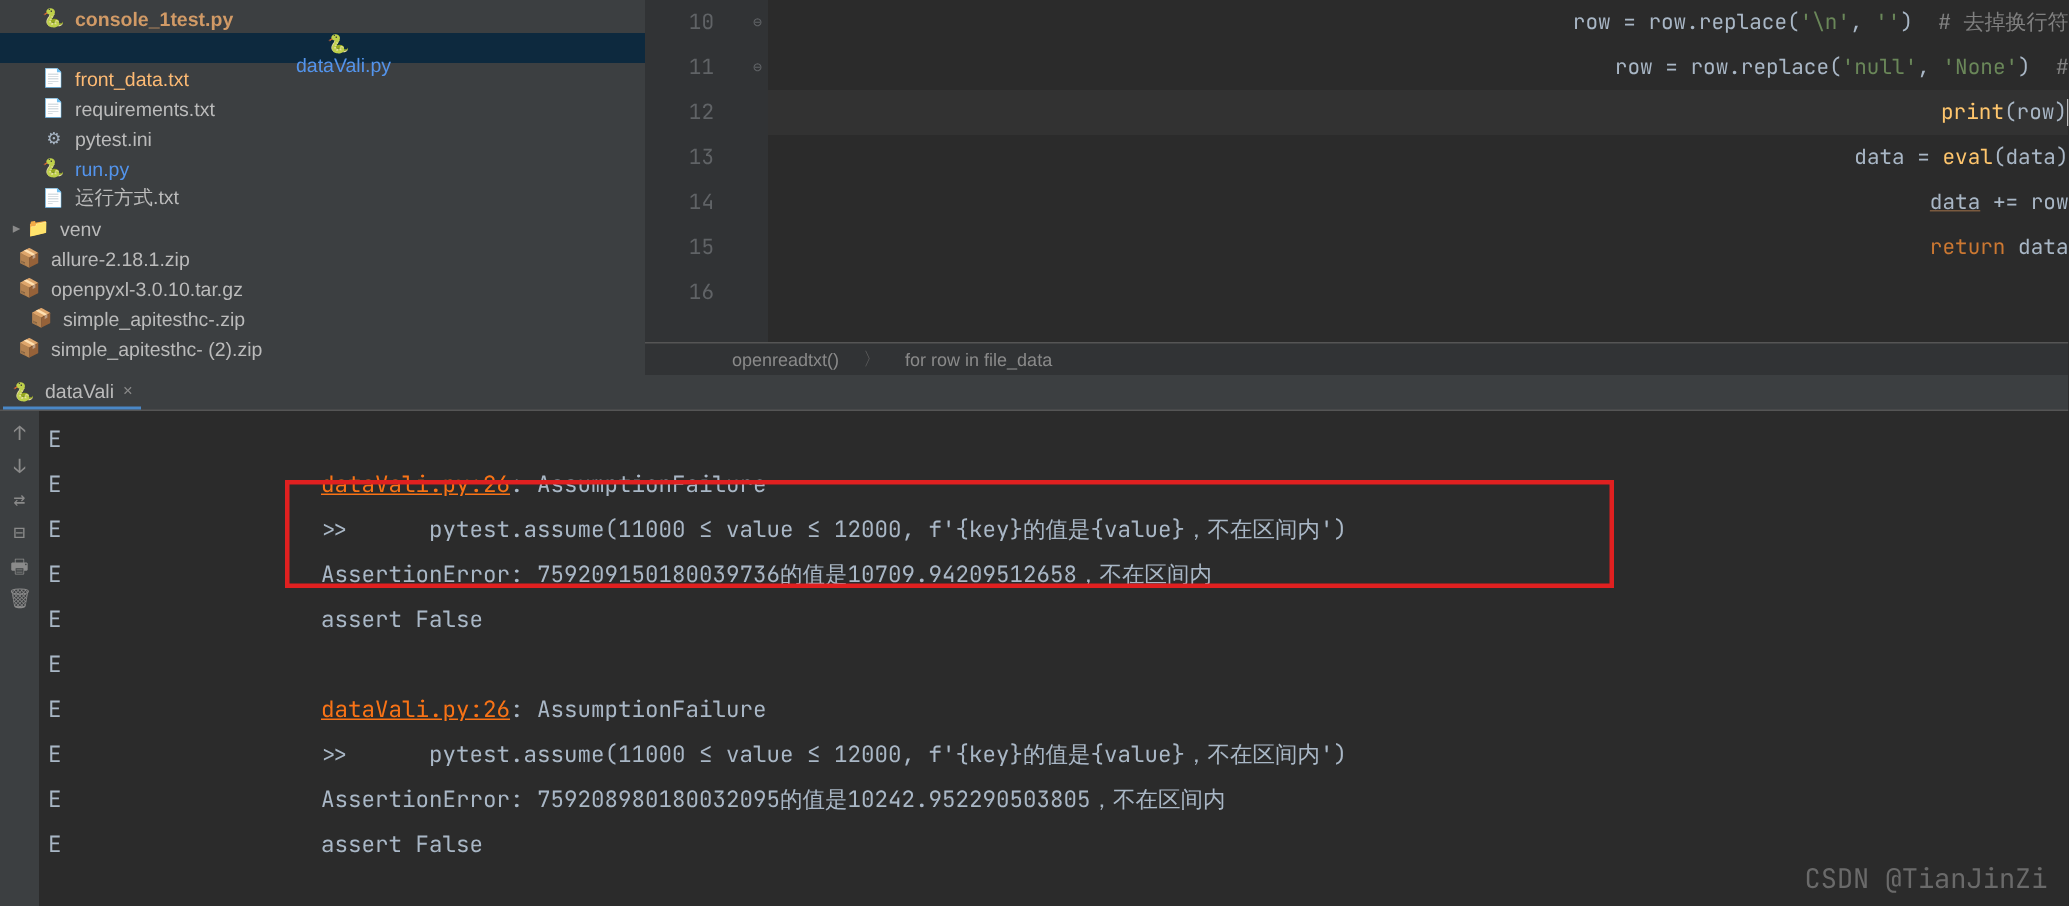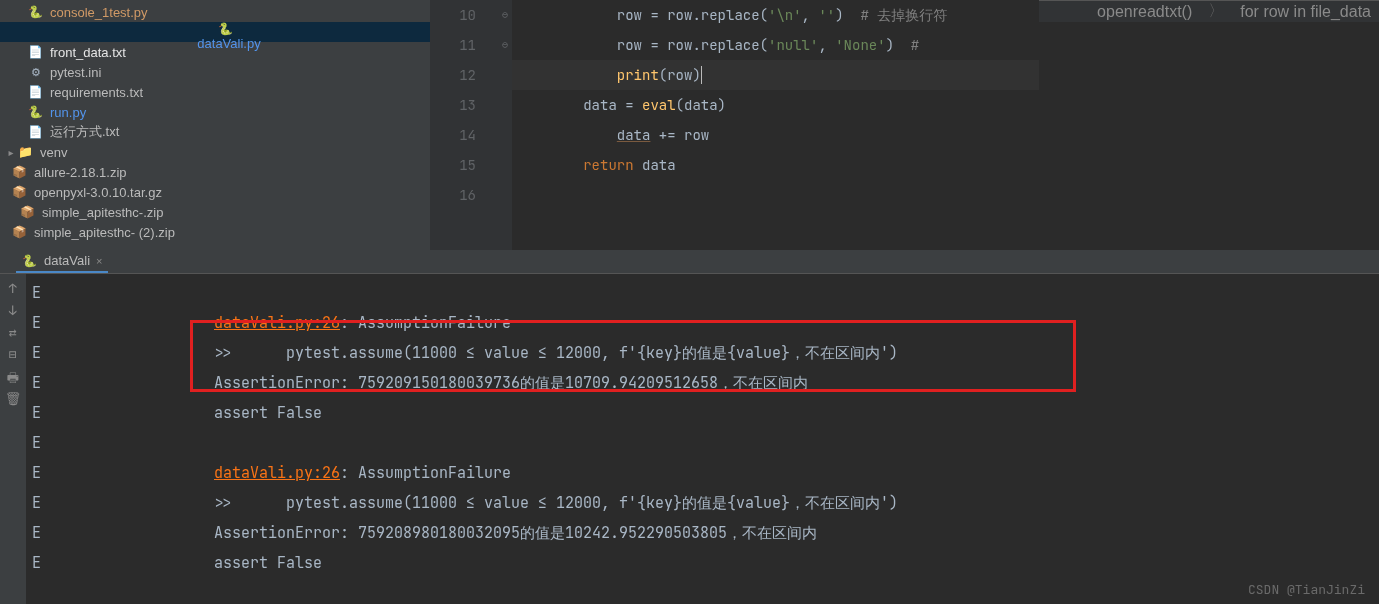--- a/index.html
+++ b/index.html
@@ -38,26 +38,27 @@
     .tree-arrow { width: 14px; text-align: center; color: #8a8a8a; font-size: 10px; }
     .file-icon { display: inline-flex; width: 16px; height: 16px; margin-right: 6px; align-items: center; justify-content: center; font-size: 10px; }
     .py-icon { color: #4c97d3; }
     .py-icon::before { content: "🐍"; font-size: 12px; }
     .txt-icon::before { content: "📄"; font-size: 12px; }
     .ini-icon::before { content: "⚙"; font-size: 11px; color: #a9b7c6; }
     .zip-icon::before { content: "📦"; font-size: 12px; }
     .folder-icon::before { content: "📁"; font-size: 12px; }
     .file-name { color: #bbbbbb; }
     .file-name.orange { color: #d19a66; }
-    .file-name.green { color: #e5e5e5; }
+    .file-name.green { color: #fdba74; }
     .file-name.blue { color: #5394ec; }
     .editor {
       flex: 1;
       background: #2b2b2b;
       display: flex;
+      flex-direction: column;
     }
     .code-area {
       flex: 1;
       display: flex;
       font-family: "JetBrains Mono", Consolas, monospace;
       font-size: 14px;
       line-height: 30px;
     }
     .gutter {
       width: 68px;
@@ -66,49 +67,49 @@
       color: #606366;
       background: #313335;
     }
     .fold-gutter {
       width: 14px;
       background: #313335;
       color: #606366;
       font-size: 10px;
       text-align: center;
     }
-    .code-lines { flex: 1; }
+    .code-lines { flex: 1; text-align: right; }
     .code-line { padding-left: 4px; white-space: pre; }
     .code-line.current { background: #323232; }
     .kw { color: #cc7832; }
     .str { color: #6a8759; }
     .cmt { color: #808080; }
     .fn { color: #ffc66d; }
     .var { color: #a9b7c6; }
     .underline { text-decoration: underline; text-decoration-color: #7a5a3f; }
     .caret { border-right: 1px solid #bbbbbb; }
     .breadcrumb {
       height: 22px;
       background: #313335;
       border-top: 1px solid #555;
       display: flex;
       align-items: center;
       padding-left: 50px;
-      font-size: 16px;
+      font-size: 12px;
       color: #8a8a8a;
     }
     .breadcrumb span { margin: 0 8px; }
     .bc-sep { color: #606060; }
     .tabs-bar {
       height: 24px;
       background: #3c3f41;
       border-bottom: 1px solid #555;
       display: flex;
       align-items: center;
-      padding-left: 16px;
+      padding-left: 2px;
     }
     .tab {
       display: flex;
       align-items: center;
       height: 22px;
       padding: 0 6px;
       color: #bbbbbb;
       border-bottom: 2px solid transparent;
       cursor: pointer;
     }
@@ -148,48 +149,48 @@
       top: 46px;
       width: 886px;
       height: 72px;
       pointer-events: none;
     }
     .watermark {
       position: absolute;
       bottom: 6px;
       right: 14px;
       color: #6a6a6a;
-      font-size: 13px;
+      font-size: 18px;
     }
   </style>
 </head>
 <body>
 
 <div class="main-area">
   <div class="sidebar">
     <div class="file-tree" id="file-tree">
-        <div class="tree-item" style="padding-left: 28px;">
+        <div class="tree-item" style="padding-left: 28px; font-weight: bold;">
           <span class="file-icon py-icon"></span>
           <span class="file-name orange">console_1test.py</span>
         </div>
         <div class="tree-item selected" style="padding-left: 28px;">
           <span class="file-icon py-icon"></span>
           <span class="file-name blue">dataVali.py</span>
         </div>
         <div class="tree-item" style="padding-left: 28px;">
           <span class="file-icon txt-icon"></span>
           <span class="file-name green">front_data.txt</span>
         </div>
         <div class="tree-item" style="padding-left: 28px;">
+          <span class="file-icon txt-icon"></span>
+          <span class="file-name ">requirements.txt</span>
+        </div>
+        <div class="tree-item" style="padding-left: 28px;">
           <span class="file-icon ini-icon"></span>
           <span class="file-name ">pytest.ini</span>
-        </div>
-        <div class="tree-item" style="padding-left: 28px;">
-          <span class="file-icon txt-icon"></span>
-          <span class="file-name ">requirements.txt</span>
         </div>
         <div class="tree-item" style="padding-left: 28px;">
           <span class="file-icon py-icon"></span>
           <span class="file-name blue">run.py</span>
         </div>
         <div class="tree-item" style="padding-left: 28px;">
           <span class="file-icon txt-icon"></span>
           <span class="file-name ">运行方式.txt</span>
         </div>
         <div class="tree-item" style="padding-left: 4px;">

